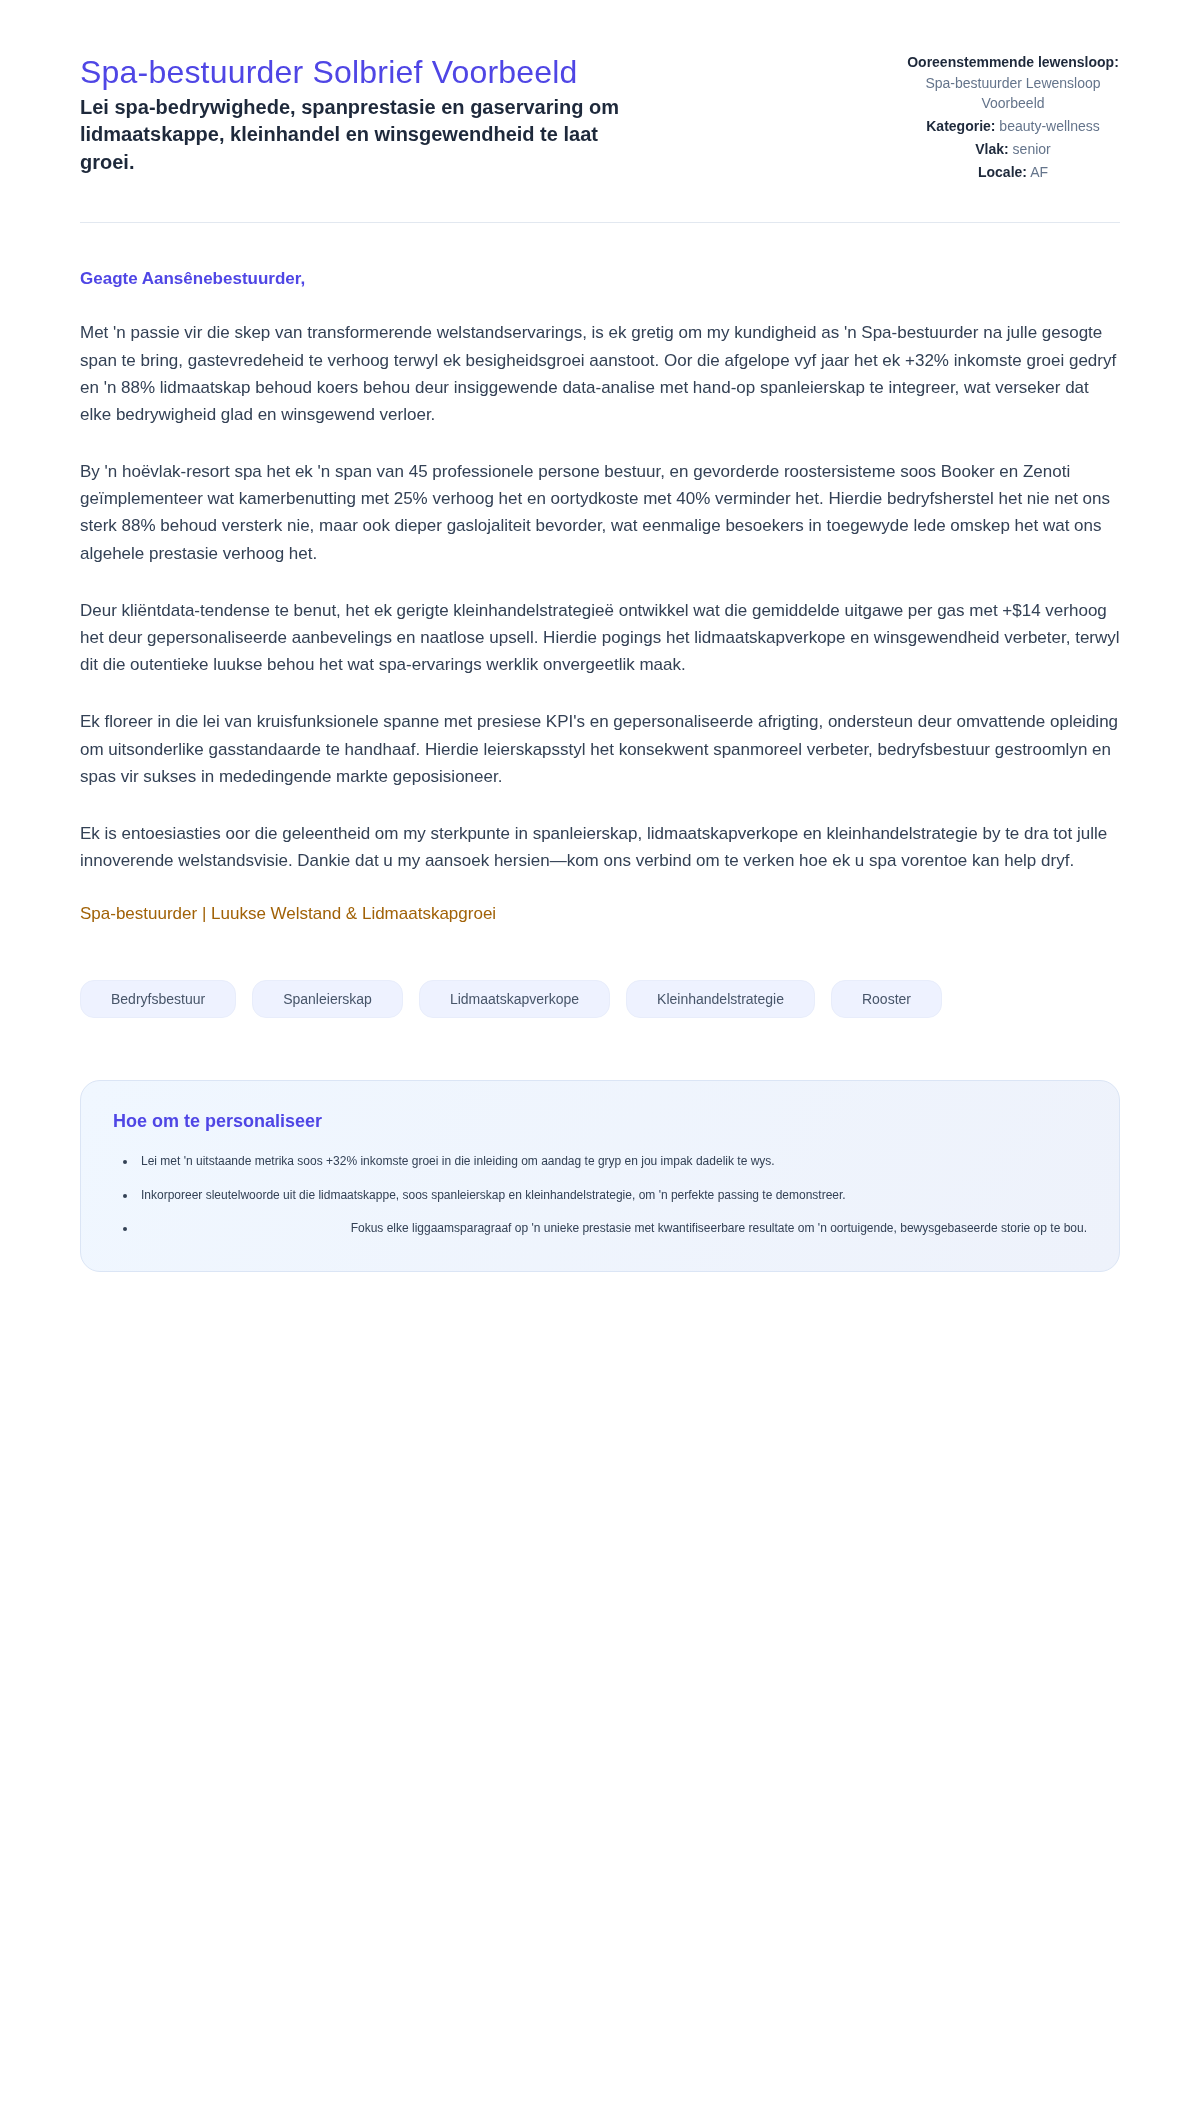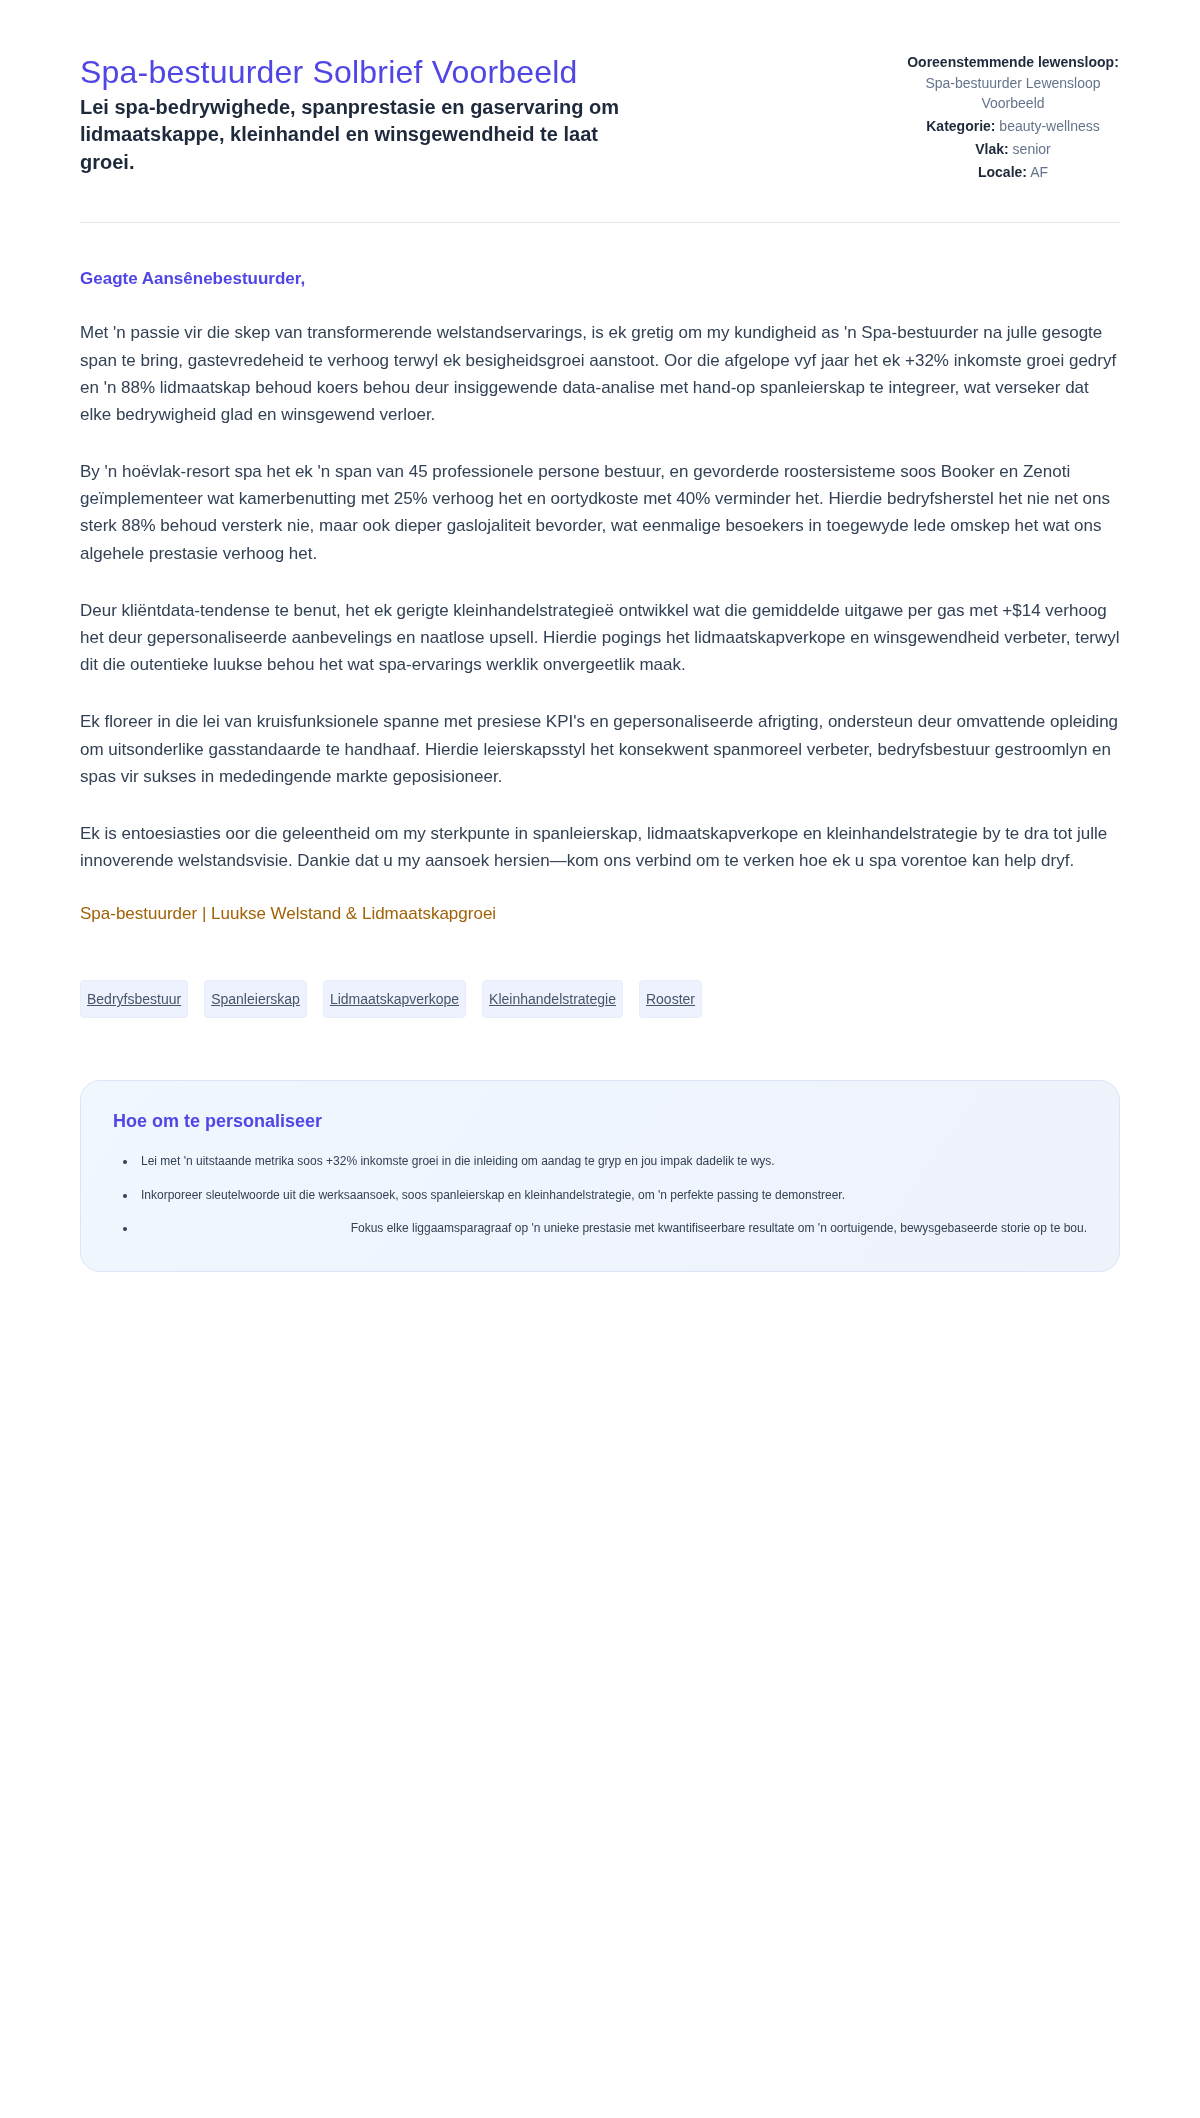--- a/index.html
+++ b/index.html
@@ -82,26 +82,25 @@
     display: flex;
     flex-wrap: wrap;
     gap: 16px;
     margin-top: 56px;
   }
   .tag {
     background: #eef2ff;
     color: #475569;
     font-size: 14px;
     line-height: 1;
-    padding: 11px 6px;
-    border-radius: 4px;
+    padding: 11px 30px;
+    border-radius: 14px;
     border: 1px solid #e8edfb;
     cursor: pointer;
     white-space: nowrap;
-    text-decoration: underline;
   }
 
   
   .tips {
     margin-top: 62px;
     background: linear-gradient(125deg, #f0f7ff 0%, #eef2fb 100%);
     border: 1px solid #dbe5f5;
     border-radius: 20px;
     padding: 30px 32px 32px 32px;
   }
@@ -169,18 +168,18 @@
     <span class="tag">Spanleierskap</span>
     <span class="tag">Lidmaatskapverkope</span>
     <span class="tag">Kleinhandelstrategie</span>
     <span class="tag">Rooster</span>
   </div>
 
   <div class="tips">
     <h2 class="tips-title">Hoe om te personaliseer</h2>
     <ul class="tips-list">
       <li>Lei met 'n uitstaande metrika soos +32% inkomste groei in die inleiding om aandag te gryp en jou impak dadelik te wys.</li>
-      <li>Inkorporeer sleutelwoorde uit die werksaansoek, soos spanleierskap en kleinhandelstrategie, om 'n perfekte passing te demonstreer.</li>
+      <li>Inkorporeer sleutelwoorde uit die lidmaatskappe, soos spanleierskap en kleinhandelstrategie, om 'n perfekte passing te demonstreer.</li>
       <li>Fokus elke liggaamsparagraaf op 'n unieke prestasie met kwantifiseerbare resultate om 'n oortuigende, bewysgebaseerde storie op te bou.</li>
     </ul>
   </div>
 
 </div>
 
 </body></html>

